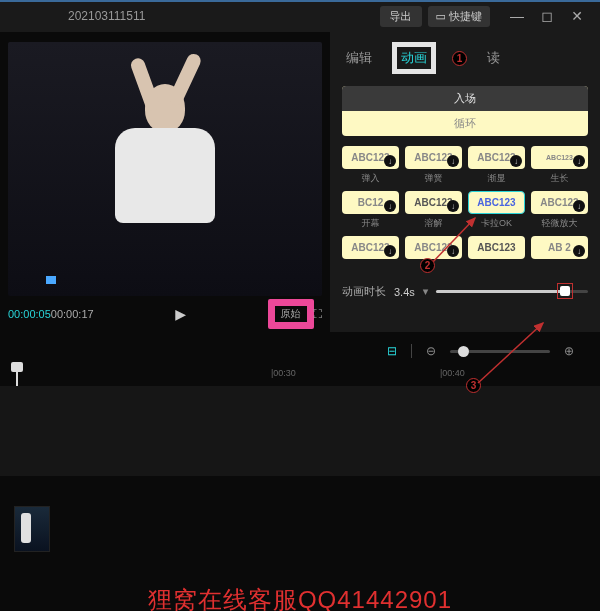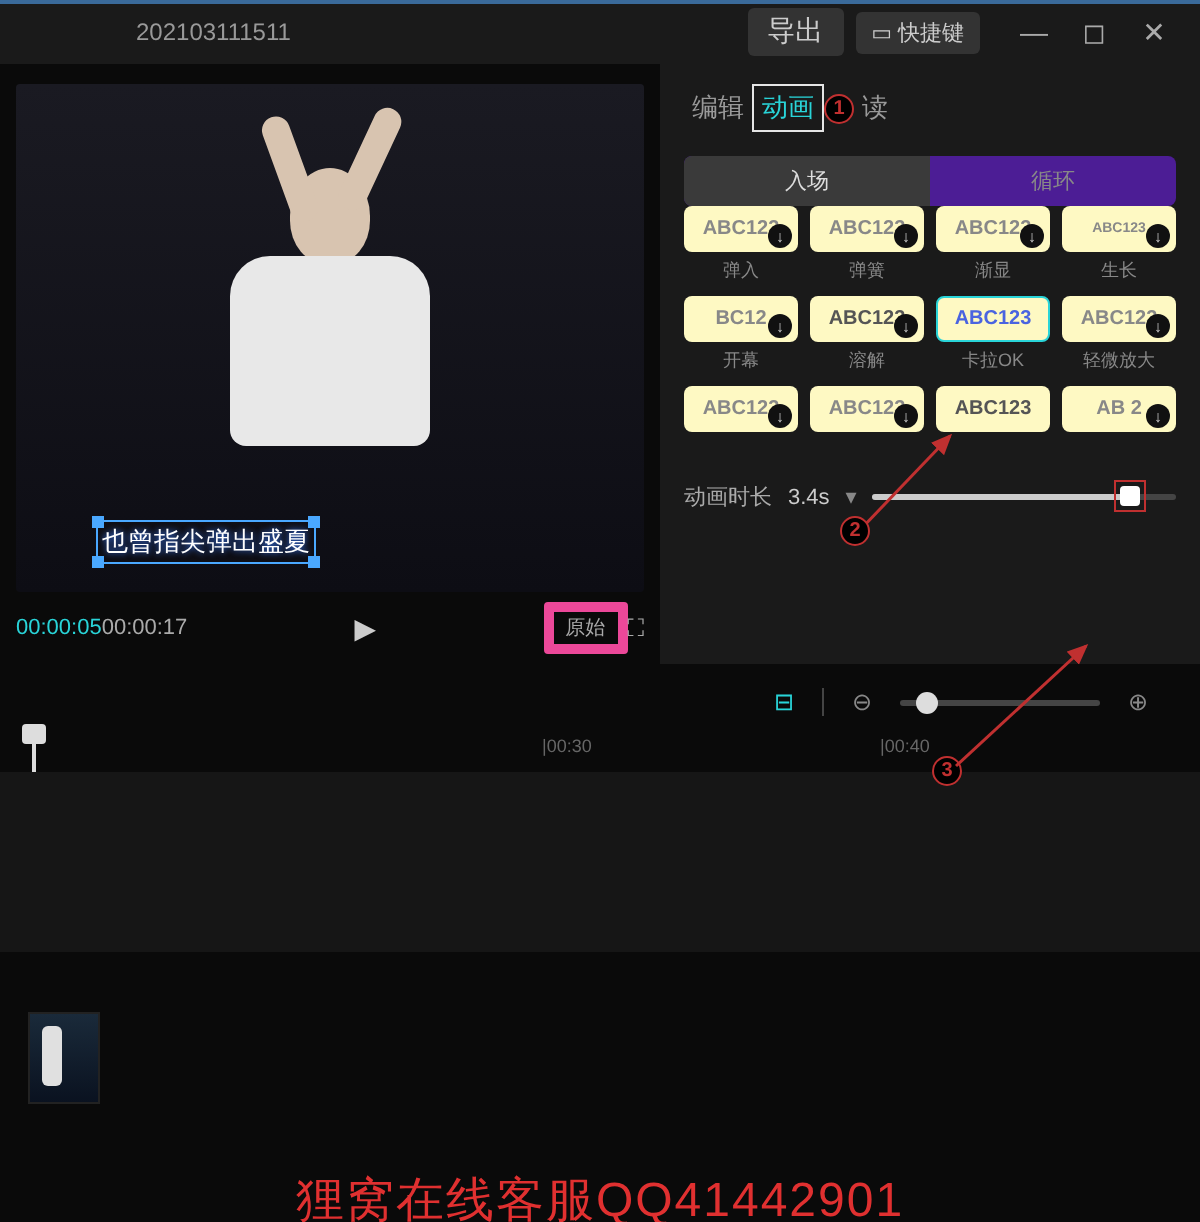--- a/index.html
+++ b/index.html
@@ -1,21 +1,21 @@
 <!DOCTYPE html>
 <html><head>
 <meta charset="utf-8">
 <style>
 * { box-sizing: border-box; margin: 0; padding: 0; font-family: "Microsoft YaHei", Arial, sans-serif; }
 body { width: 600px; height: 611px; background: #0a0a0a; overflow: hidden; position: relative; }
 
 .titlebar { height: 32px; display: flex; align-items: center; padding: 0 8px; background: #1a1a1a; color: #999; font-size: 12px; }
 .titlebar .title { margin-left: 60px; }
 .titlebar .spacer { flex: 1; }
-.titlebar .btn-export { background: #333; color: #ccc; padding: 3px 10px; border-radius: 3px; font-size: 14px; margin-right: 6px; }
+.titlebar .btn-export { background: #333; color: #ccc; padding: 3px 10px; border-radius: 3px; font-size: 11px; margin-right: 6px; }
 .titlebar .btn-shortcut { background: #333; color: #ccc; padding: 3px 8px; border-radius: 3px; font-size: 11px; margin-right: 12px; display: flex; align-items: center; gap: 3px; }
 .titlebar .win-btn { width: 30px; text-align: center; color: #aaa; font-size: 14px; cursor: pointer; }
 
 .main { display: flex; height: 300px; }
 .preview-area { width: 330px; padding: 10px 8px 6px 8px; display: flex; flex-direction: column; }
 .preview-viewport { flex: 1; background: linear-gradient(180deg, #1a1a22 0%, #0d0d14 100%); position: relative; border-radius: 2px; }
 .figure-placeholder { position: absolute; left: 50%; top: 8%; transform: translateX(-50%); width: 150px; height: 170px; }
 .figure-placeholder .head { width: 40px; height: 48px; background: #d8c4b0; border-radius: 50% 50% 45% 45%; margin: 22px auto 0; }
 .figure-placeholder .body { width: 100px; height: 95px; background: #e8e8e8; border-radius: 20px 20px 8px 8px; margin: -4px auto 0; }
 .figure-placeholder .arm { position: absolute; width: 14px; height: 55px; background: #d8c4b0; border-radius: 8px; }
@@ -27,30 +27,30 @@
 .subtitle-box .h-tl { top: -3px; left: -3px; }
 .subtitle-box .h-tr { top: -3px; right: -3px; }
 .subtitle-box .h-bl { bottom: -3px; left: -3px; }
 .subtitle-box .h-br { bottom: -3px; right: -3px; }
 
 .preview-controls { height: 24px; display: flex; align-items: center; gap: 0; font-size: 11px; margin-top: 6px; }
 .time-cur { color: #29d4d8; }
 .time-total { color: #aaa; }
 .preview-controls .spacer { flex: 1; }
 .play-icon { color: #ccc; font-size: 14px; }
-.orig-btn { border: 5px solid #ec4899; color: #aaa; padding: 1px 6px; border-radius: 2px; font-size: 10px; }
+.orig-btn { border: 7px solid #ec4899; color: #aaa; padding: 1px 6px; border-radius: 2px; font-size: 10px; }
 .full-icon { color: #aaa; font-size: 12px; }
 
 .panel { flex: 1; background: #1a1a1a; padding: 10px 12px; position: relative; }
-.tabs { display: flex; font-size: 13px; color: #999; margin-bottom: 12px; align-items: center; }
+.tabs { display: flex; gap: 16px; font-size: 13px; color: #999; margin-bottom: 12px; align-items: center; }
 .tab { padding: 2px 4px; cursor: pointer; }
-.tab.active { color: #29d4d8; border: 1px solid #e5e5e5; }
+.tab.active { color: #29d4d8; border: 5px solid #e5e5e5; }
 .callout { display: inline-flex; width: 15px; height: 15px; border: 1.5px solid #c03030; border-radius: 50%; color: #c03030; font-size: 10px; font-weight: bold; align-items: center; justify-content: center; background: #000; }
 
-.subtabs { display: flex; background: #4c1d95; border-radius: 4px; overflow: hidden; font-size: 11px; }
+.subtabs { display: flex; background: #fef9c3; border-radius: 4px; overflow: hidden; margin-bottom: 10px; font-size: 11px; flex-direction: column; }
 .subtab { flex: 1; text-align: center; padding: 5px 0; color: #888; cursor: pointer; }
 .subtab.active { background: #3a3a3a; color: #ddd; }
 
 .anim-grid { display: grid; grid-template-columns: repeat(4, 1fr); gap: 6px; }
 .anim-item { text-align: center; }
 .anim-thumb { height: 23px; background: #fef9c3; border-radius: 4px; display: flex; align-items: center; justify-content: center; color: #888; font-size: 10px; position: relative; font-weight: bold; }
 .anim-thumb.sel { border: 1.5px solid #29d4d8; }
 .anim-thumb .dl { position: absolute; bottom: 2px; right: 3px; width: 12px; height: 12px; background: #111; border-radius: 50%; color: #ccc; font-size: 8px; display: flex; align-items: center; justify-content: center; }
 .anim-label { font-size: 9px; color: #888; margin-top: 3px; }
 .anim-thumb.blue-text { color: #4a64e0; }
@@ -106,21 +106,20 @@
 <div class="main">
   <div class="preview-area">
     <div class="preview-viewport">
       <div class="figure-placeholder">
         <div class="arm left"></div>
           <div class="arm right"></div>
         <div class="head"></div>
           <div class="body"></div>
       </div>
       <div class="subtitle-box">
-        <span>也曾指尖弹出盛夏</span>
         <div class="handle h-tl"></div><div class="handle h-tr"></div>
         <div class="handle h-bl"></div><div class="handle h-br"></div>
       </div>
     </div>
     <div class="preview-controls">
       <span class="time-cur">00:00:05</span>
       <span class="time-total">00:00:17</span>
       <span class="spacer"></span>
       <span class="play-icon">▶</span>
       <span class="spacer"></span>

